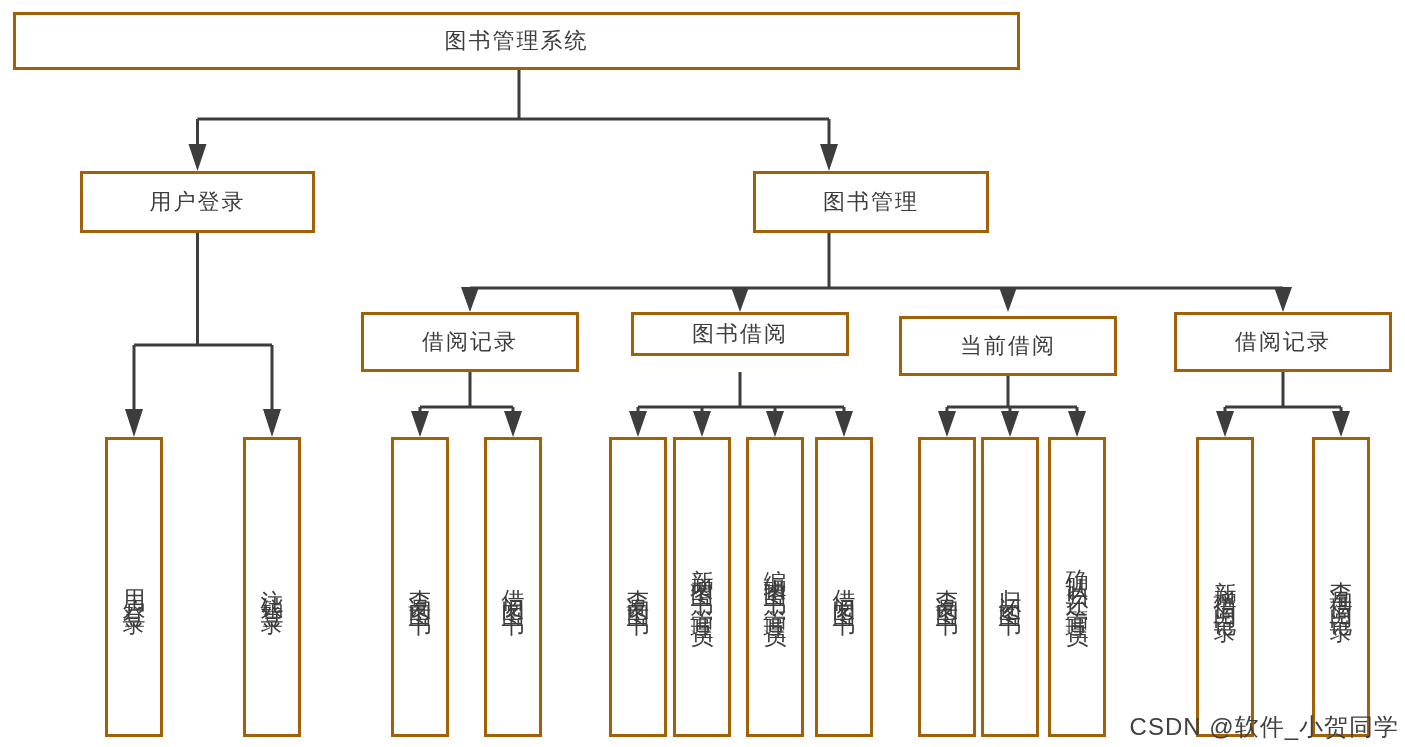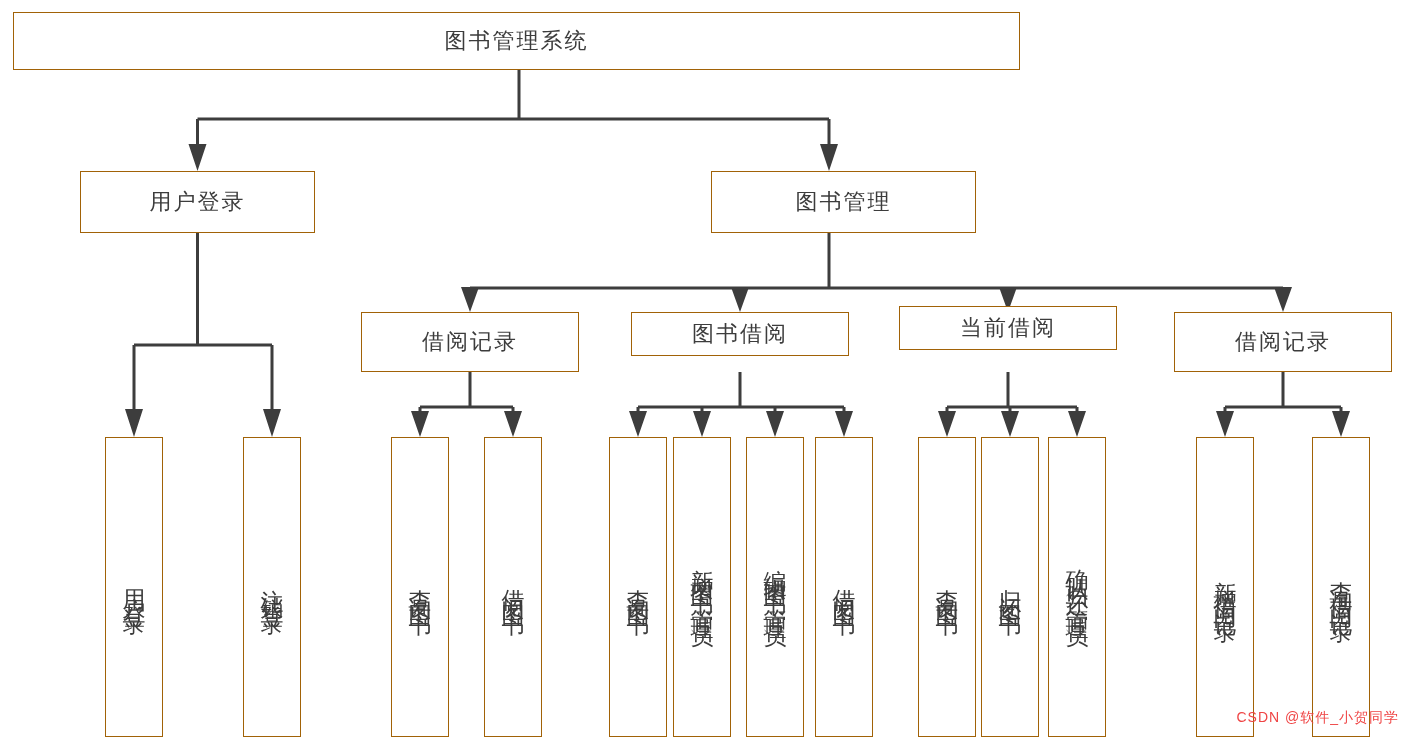--- a/index.html
+++ b/index.html
@@ -7,41 +7,41 @@
     position:relative;
     width:1405px;height:747px;
     background:#fff;
     font-family:"Liberation Sans", sans-serif;
     overflow:hidden;
   }
   .connector-layer{position:absolute;left:0;top:0;z-index:1;}
   .box{
     position:absolute;
     box-sizing:border-box;
-    border:1px solid #a16207;
+    border:3px solid #a16207;
     background:#fff;
     display:flex;align-items:center;justify-content:center;
     color:#3c3c3c;
     z-index:2;
   }
   .hl{font-size:22px;letter-spacing:2px;white-space:nowrap;}
   .leaf{width:58px;height:300px;top:437px;}
   .vl{
     writing-mode:vertical-rl;
     text-orientation:mixed;
     font-size:23px;
     letter-spacing:8px;
     line-height:1;
     white-space:nowrap;
   }
   .watermark{
     position:absolute;
-    right:6px;bottom:20px;
-    font-size:14px;
-    color:#ef4444;
+    right:6px;bottom:4px;
+    font-size:24px;
+    color:#404040;
     letter-spacing:1px;
     z-index:3;
     white-space:nowrap;
   }
 </style>
 </head>
 <body>
 
 <div class="stage">
 
@@ -65,31 +65,31 @@
              M1332 411 H1350 L1341 437 Z"></path>
   </svg>
 
   <div class="box" style="left:13px;top:12px;width:1007px;height:58px">
     <span class="hl">图书管理系统</span>
   </div>
 
   <div class="box" style="left:80px;top:171px;width:235px;height:62px">
     <span class="hl">用户登录</span>
   </div>
-  <div class="box" style="left:711px;top:171px;width:265px;height:62px">
+  <div class="box" style="left:753px;top:171px;width:236px;height:62px">
     <span class="hl">图书管理</span>
   </div>
 
   <div class="box" style="left:361px;top:312px;width:218px;height:60px">
     <span class="hl">借阅记录</span>
   </div>
   <div class="box" style="left:631px;top:312px;width:218px;height:44px">
     <span class="hl">图书借阅</span>
   </div>
-  <div class="box" style="left:899px;top:306px;width:218px;height:44px">
+  <div class="box" style="left:899px;top:316px;width:218px;height:60px">
     <span class="hl">当前借阅</span>
   </div>
   <div class="box" style="left:1174px;top:312px;width:218px;height:60px">
     <span class="hl">借阅记录</span>
   </div>
 
   <div class="box leaf" style="left:105px">
     <span class="vl">用户登录</span>
   </div>
   <div class="box leaf" style="left:243px">

